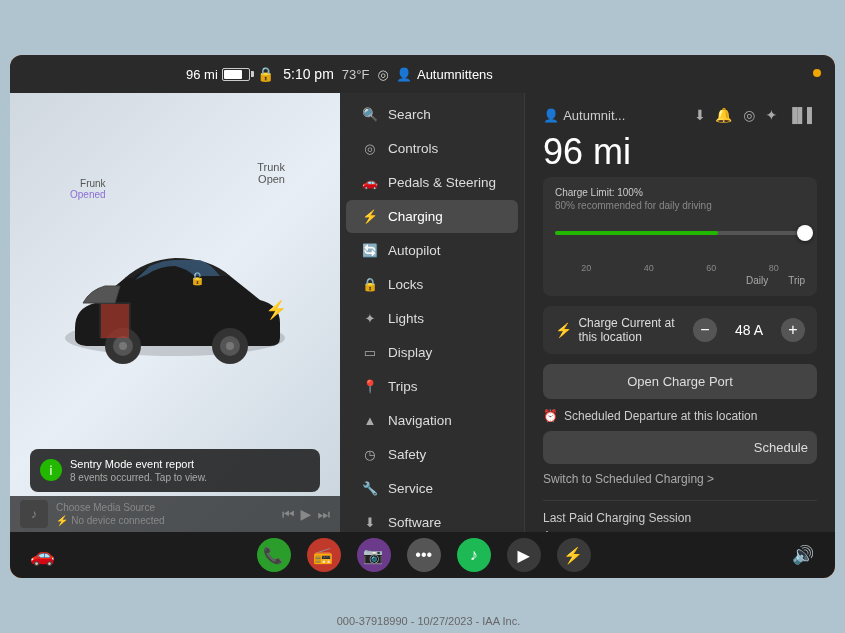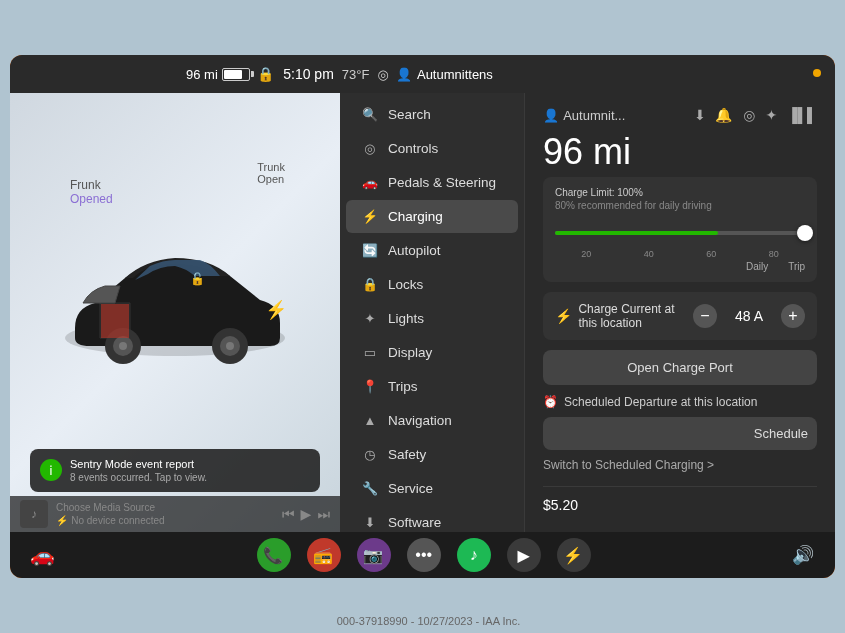--- a/index.html
+++ b/index.html
@@ -128,34 +128,34 @@
       background: linear-gradient(135deg, #d0d8e0 0%, #e8eef5 50%, #c8d4dc 100%);
       position: relative;
       flex-shrink: 0;
     }
 
     .frunk-label {
       position: absolute;
       top: 85px;
       left: 60px;
       color: #555;
-      font-size: 12px;
-      text-align: left;
+      font-size: 10px;
+      text-align: right;
     }
     .frunk-label .opened {
       color: #8b6fd4;
       font-weight: 500;
     }
     .trunk-label {
       position: absolute;
       top: 68px;
       right: 55px;
       color: #555;
       font-size: 11px;
-      text-align: left;
+      text-align: right;
     }
 
     
     .car-svg-area {
       position: absolute;
       top: 50px;
       left: 20px;
       right: 20px;
       bottom: 80px;
       display: flex;
@@ -350,21 +350,21 @@
       height: 16px;
       background: #fff;
       border-radius: 50%;
       box-shadow: 0 1px 4px rgba(0,0,0,0.5);
     }
     .slider-labels {
       display: flex;
       justify-content: space-between;
       font-size: 9px;
       color: #888;
-      margin-top: 2px;
+      margin-top: 16px;
     }
     .slider-tags {
       display: flex;
       justify-content: flex-end;
       gap: 20px;
       font-size: 10px;
       color: #aaa;
       margin-top: 2px;
     }
 
@@ -746,20 +746,21 @@
       <div class="scheduled-section">
         <div class="scheduled-title">
           <span>⏰</span>
           <span>Scheduled Departure at this location</span>
         </div>
         <div class="schedule-btn">Schedule</div>
         <div class="switch-link">Switch to Scheduled Charging &gt;</div>
       </div>
 
       <div class="last-paid-section">
+        <div class="last-paid-title">Last Paid Charging Session</div>
         <div class="last-paid-amount">$5.20</div>
 
       </div>
     </div>
   </div>
 
   <div class="taskbar">
     <div class="taskbar-left">
       <span class="taskbar-car-icon">🚗</span>
     </div>

